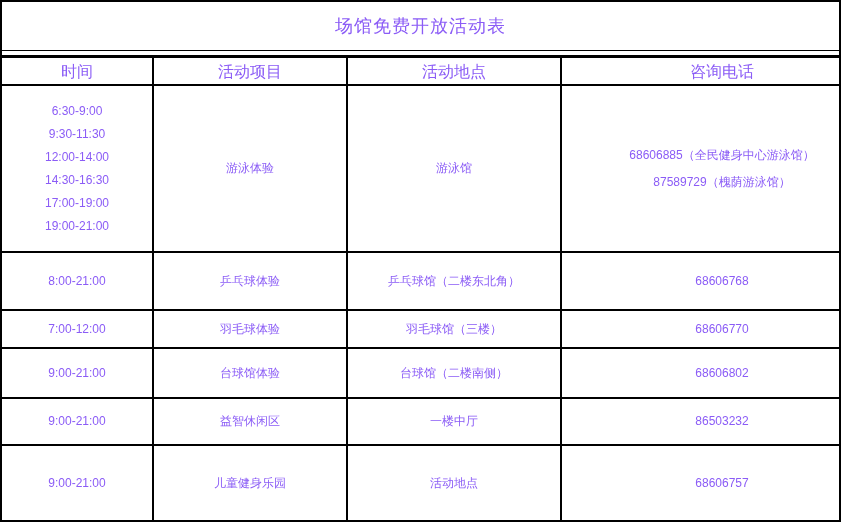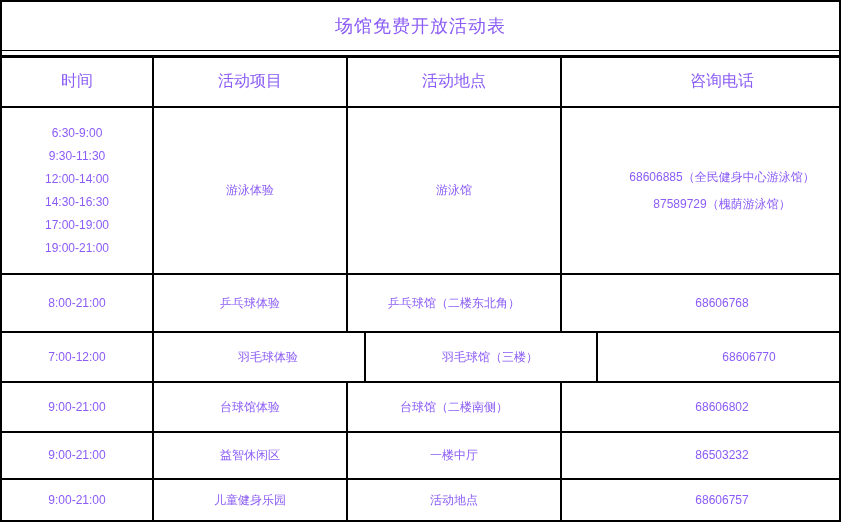--- a/index.html
+++ b/index.html
@@ -44,24 +44,24 @@
     flex-direction: column;
     min-height: 0;
   }
 
   .tr {
     display: grid;
     grid-template-columns: 152px 194px 214px 1fr;
     border-bottom: 2px solid #000000;
     flex: 0 0 auto;
   }
-  .tr.header-row { height: 50px; font-family: Liberation Mono, monospace; }
+  .tr.header-row { height: 28px; }
   .tr.row-0 { height: 167px; }
   .tr.row-1 { height: 58px; }
-  .tr.row-2 { height: 50px; gap: 18px; }
+  .tr.row-2 { height: 38px; }
   .tr.row-3 { height: 50px; }
   .tr.row-4 { height: 47px; }
   .tr.row-5 { flex: 1 1 auto; border-bottom: none; }
 
   .td {
     border-right: 2px solid #000000;
     display: flex;
     align-items: center;
     justify-content: center;
     text-align: center;

